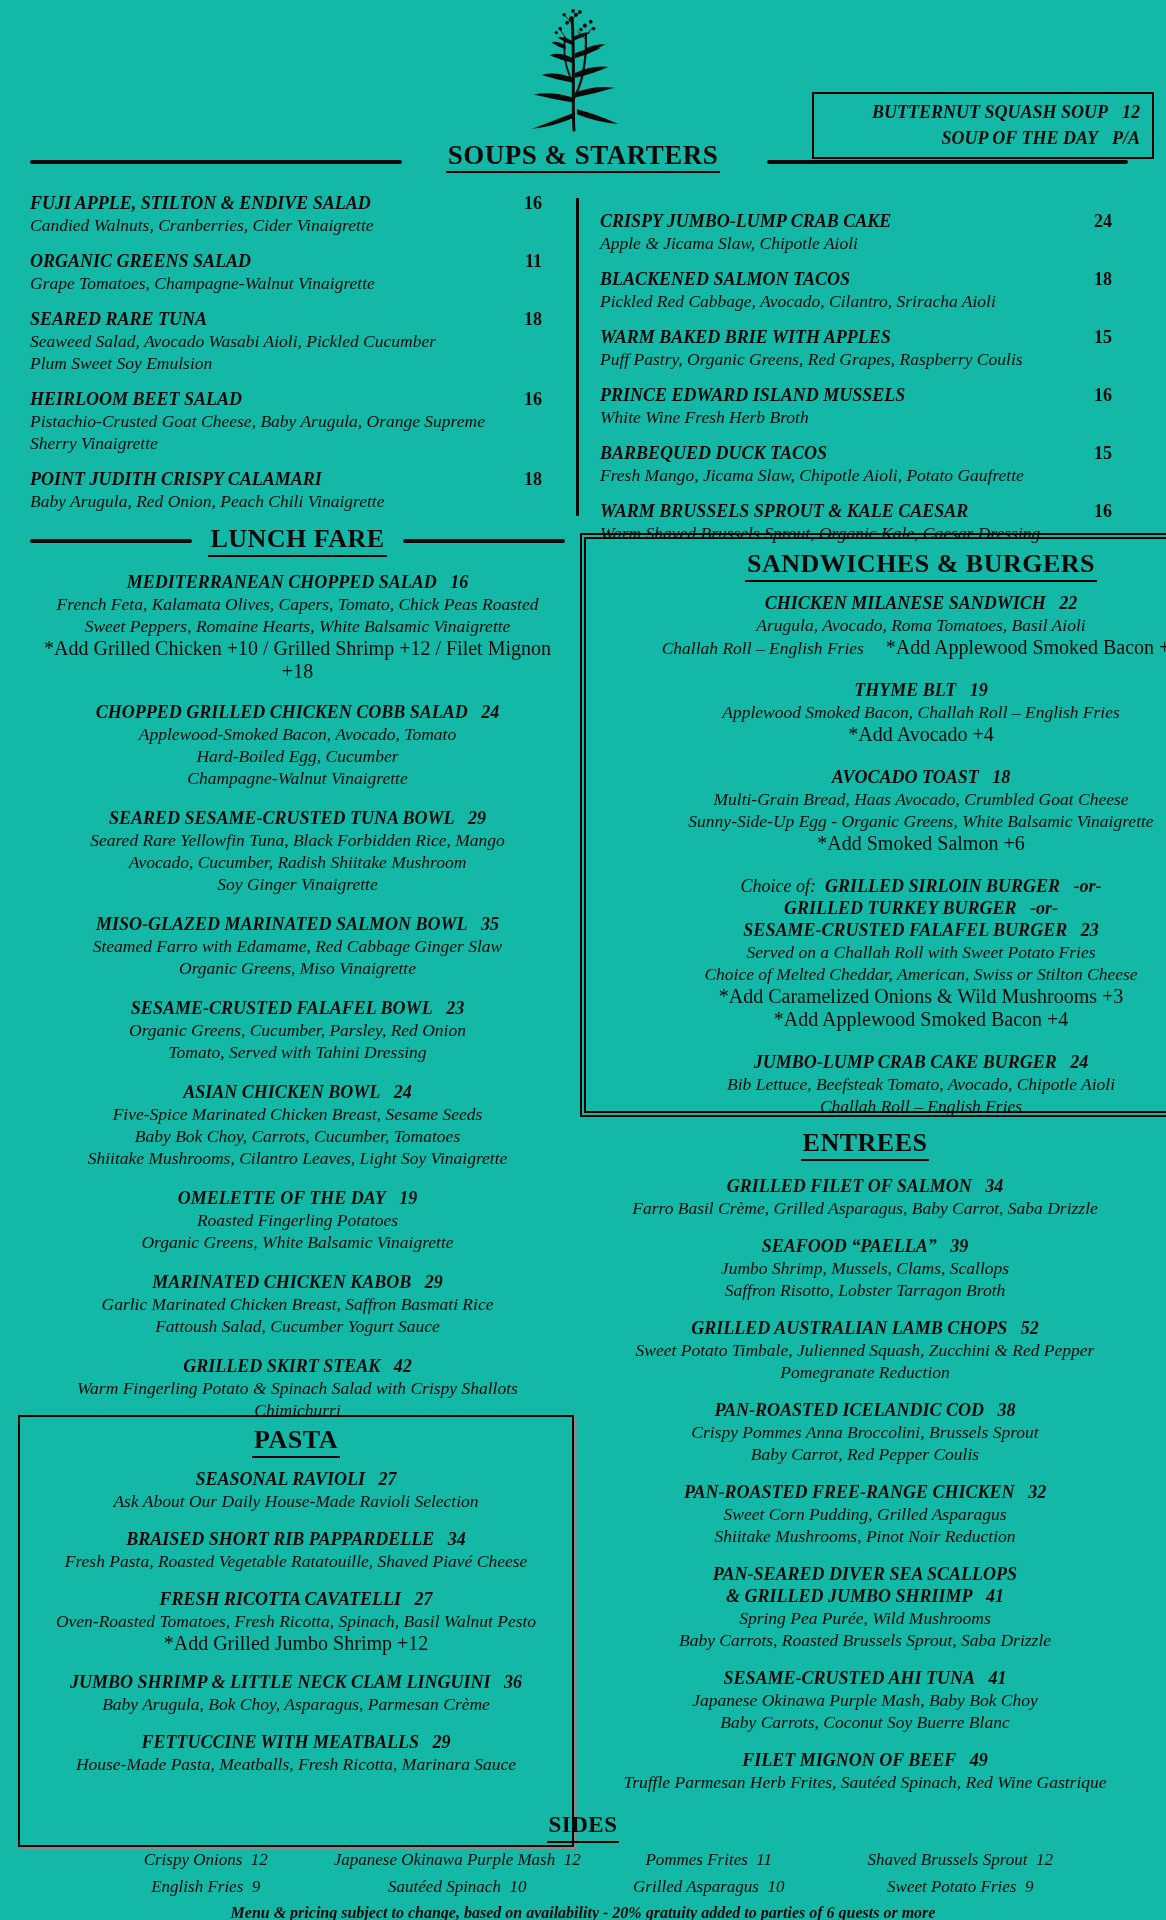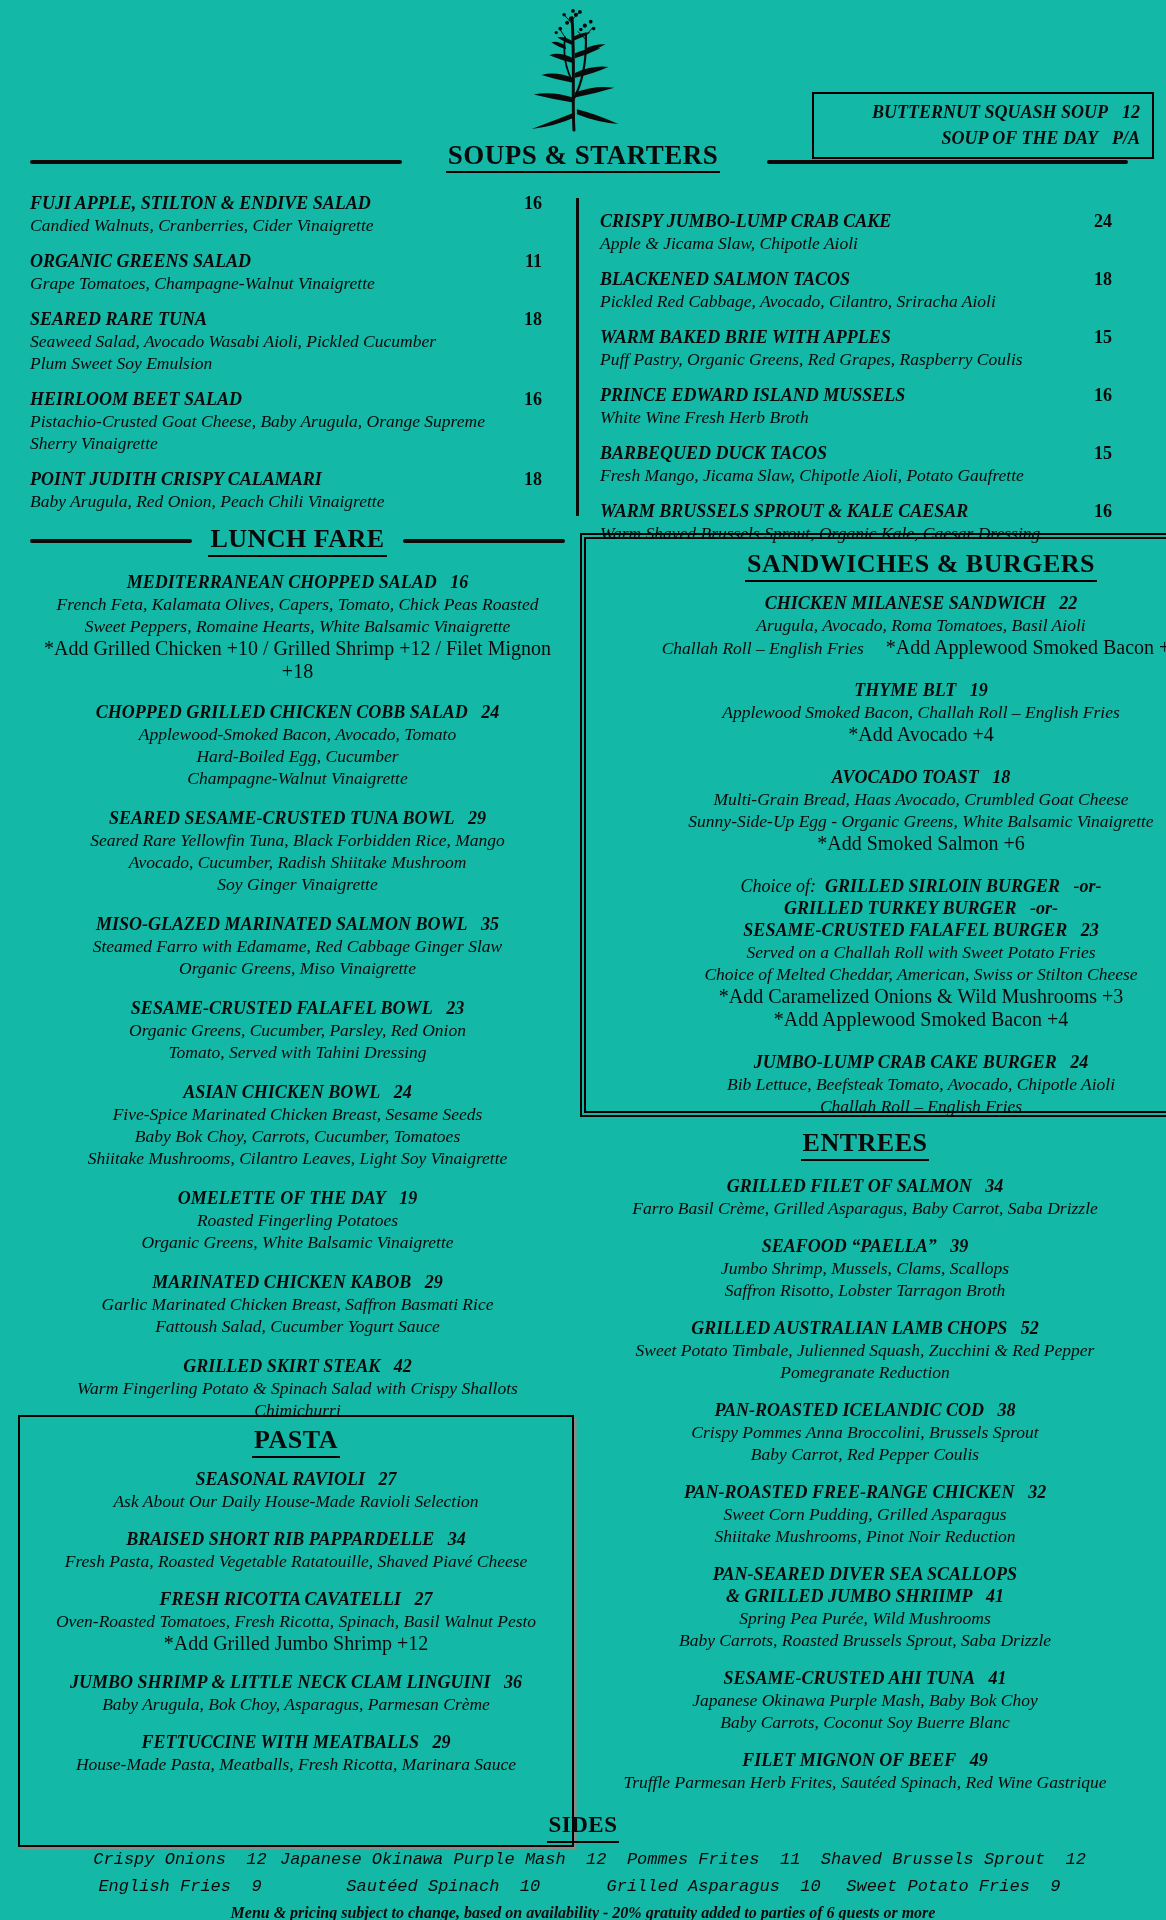--- a/index.html
+++ b/index.html
@@ -60,21 +60,21 @@
 
   #entrees{position:absolute;left:580px;top:1128px;width:570px;}
   #entrees .sec-title-row{margin-bottom:14px;}
   #entrees .c-item{margin-bottom:16px;}
 
   
   #sides{position:absolute;left:0;top:1810px;width:1166px;}
   #sides .sec-title-row{margin-bottom:4px;}
   .sides-grid{display:grid;grid-template-columns:repeat(4,1fr);margin:0 80px;
               row-gap:1px;}
-  .side-cell{text-align:center;font-style:italic;font-size:17px;line-height:26px;white-space:nowrap;font-family:Liberation Mono, monospace;}
+  .side-cell{text-align:center;font-style:italic;font-size:17px;line-height:26px;white-space:nowrap;}
   .footer{text-align:center;font-style:italic;font-weight:bold;font-size:16px;margin-top:4px;}
 </style>
 </head>
 <body>
 
 <div class="page">
 
   <div class="plant">
     <svg viewBox="0 0 100 130" width="106" height="128" aria-hidden="true">
       <g stroke="#0a0a0a" fill="none" stroke-linecap="round">

